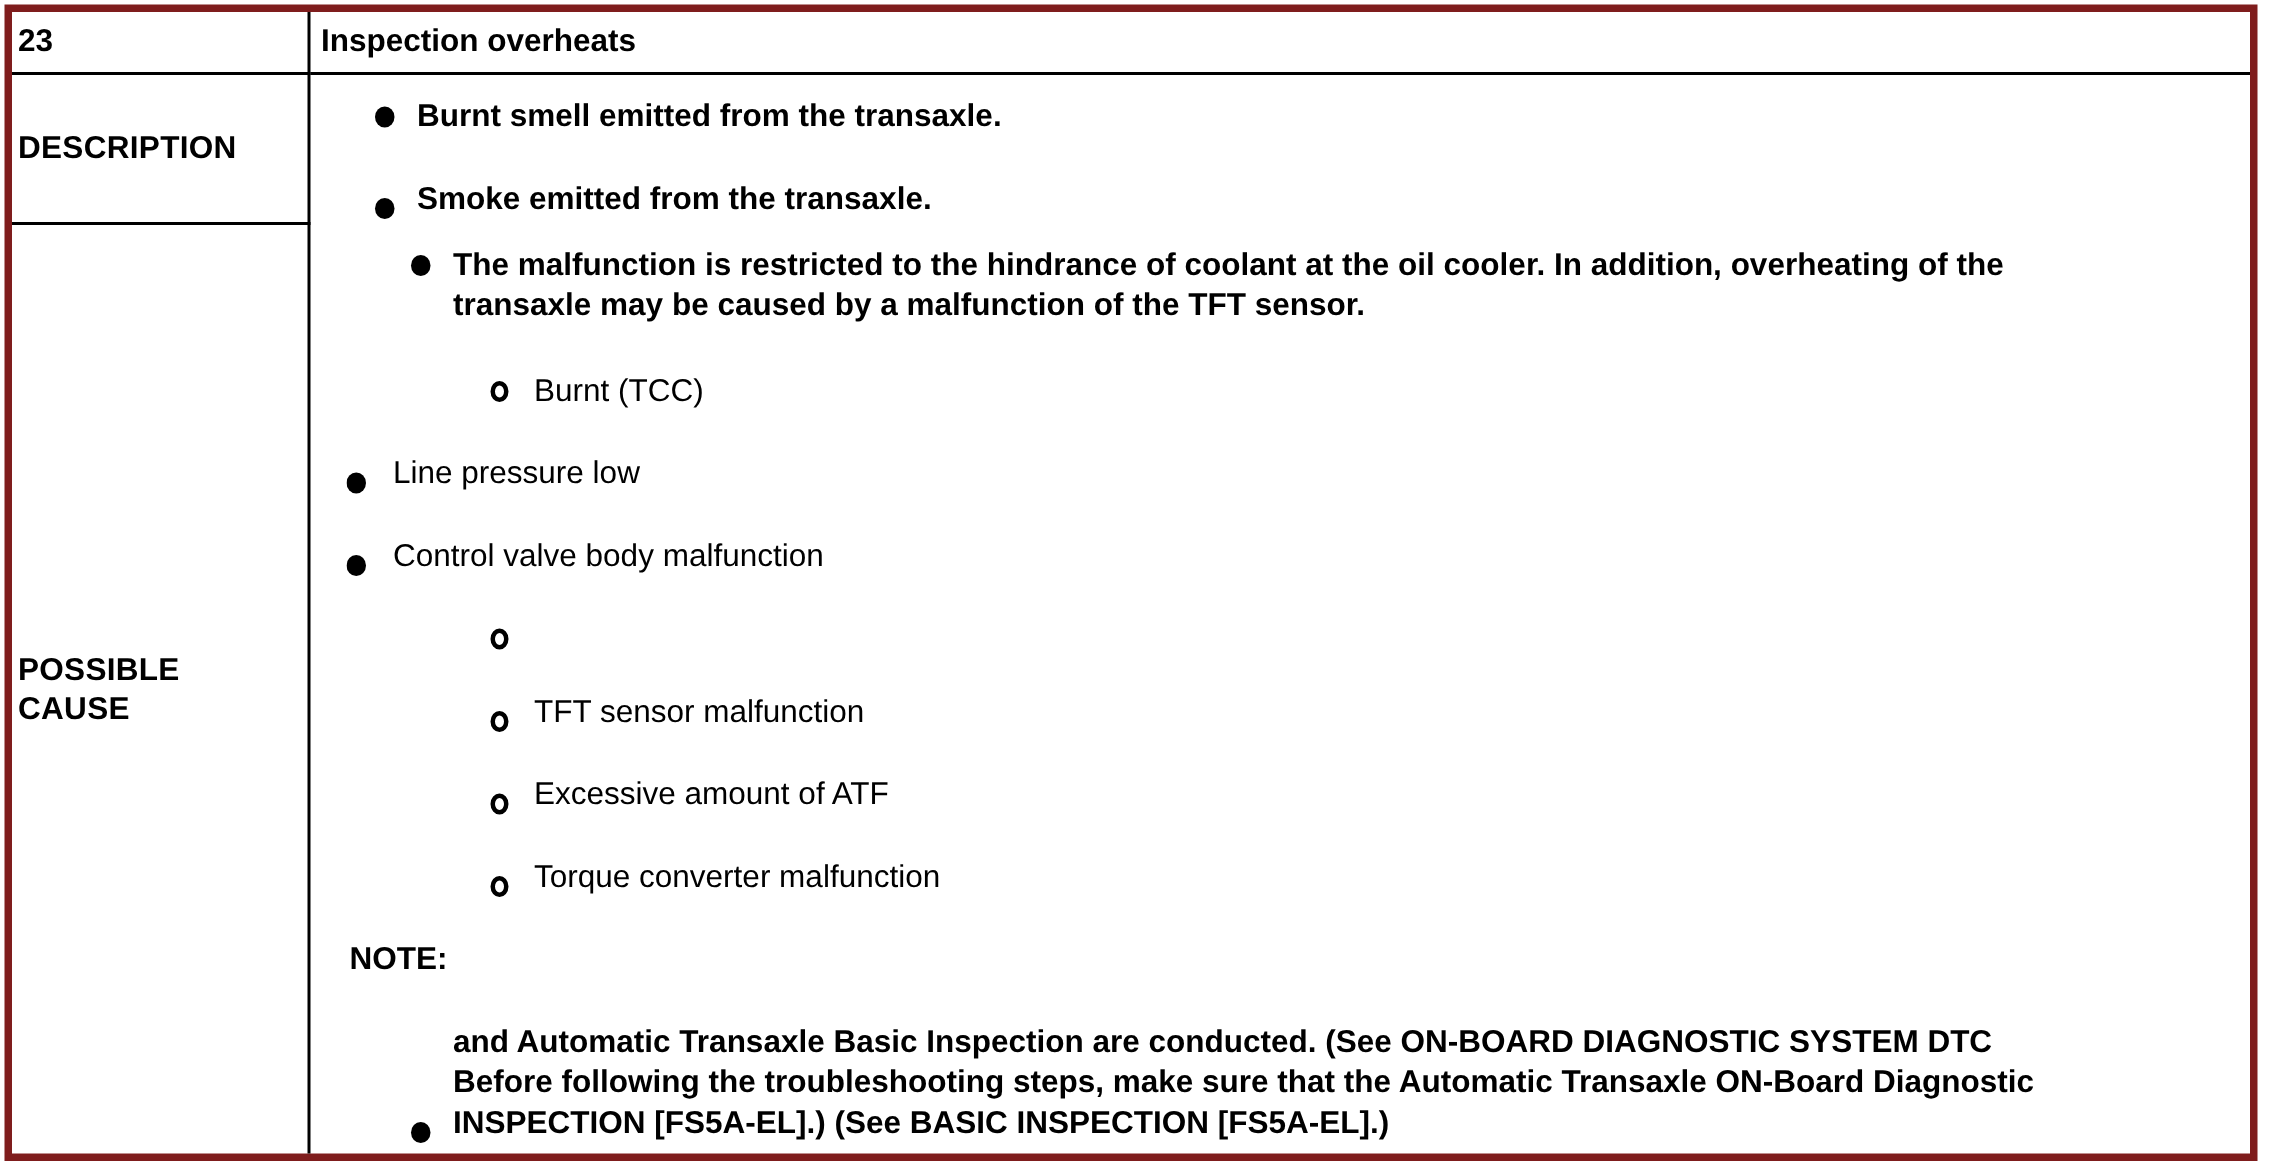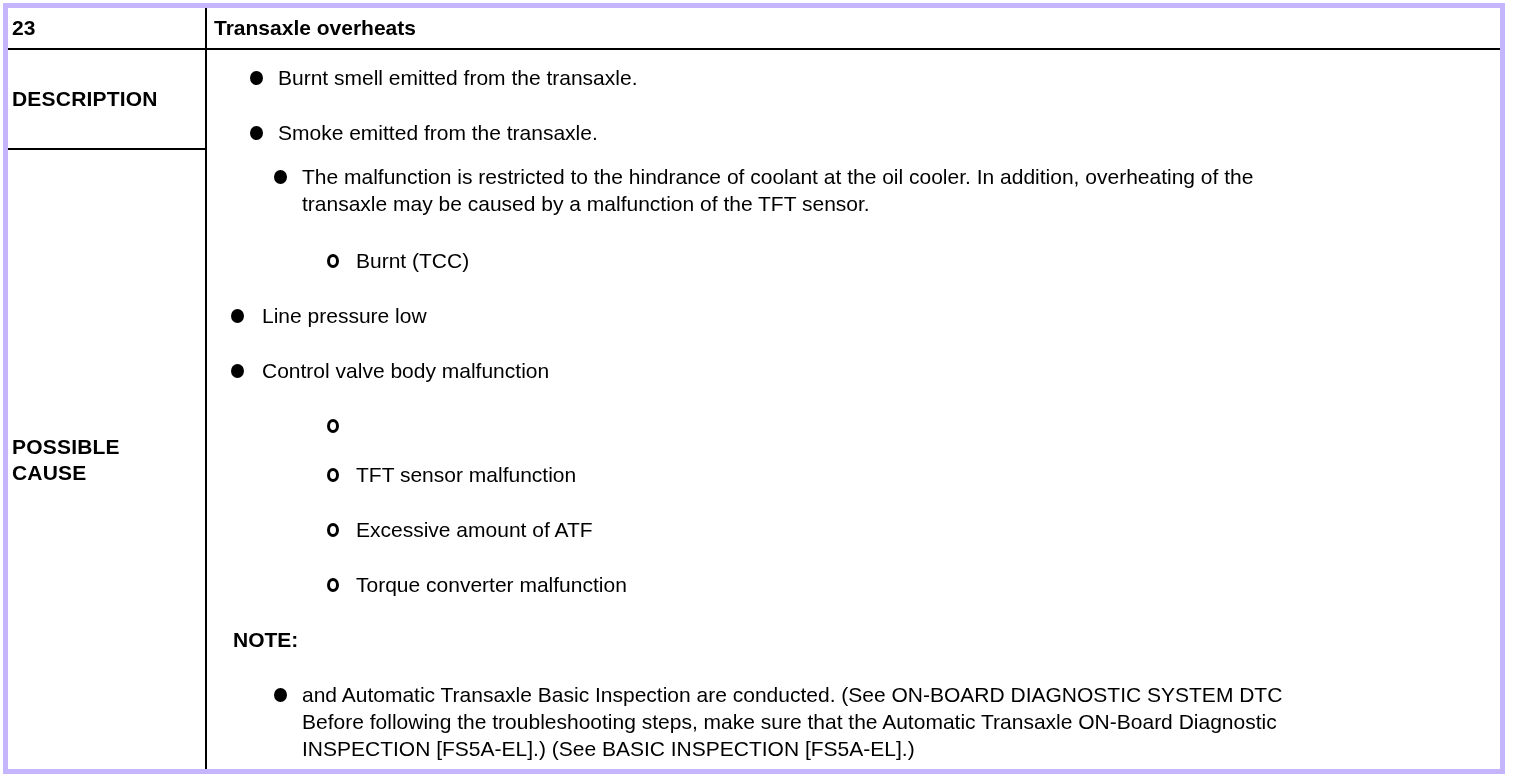--- a/index.html
+++ b/index.html
@@ -15,21 +15,21 @@
     color: #000000;
     -webkit-font-smoothing: antialiased;
   }
   .doc-table {
     position: absolute;
     left: 3px;
     top: 3px;
     width: 1502px;
     height: 771px;
     box-sizing: border-box;
-    border: 5px solid #c4b5fd;
+    border: 5px solid #7f1d1d;
     display: grid;
     grid-template-columns: 199px 1fr;
     grid-template-rows: 42px 100px auto;
     font-size: 21px;
     background: #ffffff;
   }
   .cell {
     box-sizing: border-box;
     overflow: hidden;
   }
@@ -80,45 +80,45 @@
   }
   .bullet-open {
     flex: none;
     width: 12px;
     height: 14px;
     border: 3px solid #000000;
     border-radius: 50%;
     box-sizing: border-box;
     margin-top: 7px;
   }
-  .l1 { padding-left: 43px; }
+  .l1 { padding-left: 43px; font-weight: bold; }
   .l1 .bullet-filled { margin-right: 15px; }
   .l2 { padding-left: 96px; }
   .l2 .bullet-open { margin-right: 17px; }
   .l3 { }
   .l3 .bullet-filled { margin-right: 18px; }
-  .mt28 { margin-top: 28px; }
+  .mt28 { margin-top: 28px; align-items: flex-end; }
   .mt30 { margin-top: 30px; }
   .note-label {
     margin-top: 28px;
     margin-left: 2px;
     font-weight: bold;
     line-height: 27px;
   }
 </style>
 </head>
 <body>
 
 <div class="doc-table">
 
   <div class="cell c1 hdiv vcenter bold">
     <span>23</span>
   </div>
   <div class="cell hdiv vcenter bold title-cell">
-    <span>Transaxle overheats</span>
+    <span>Inspection overheats</span>
   </div>
 
   <div class="cell c1 hdiv vcenter label-col">
     <span>DESCRIPTION</span>
   </div>
   <div class="cell desc-cell">
     <div class="li l1">
       <span class="bullet-filled"></span>
       <div class="txt">Burnt smell emitted from the transaxle.</div>
     </div>

